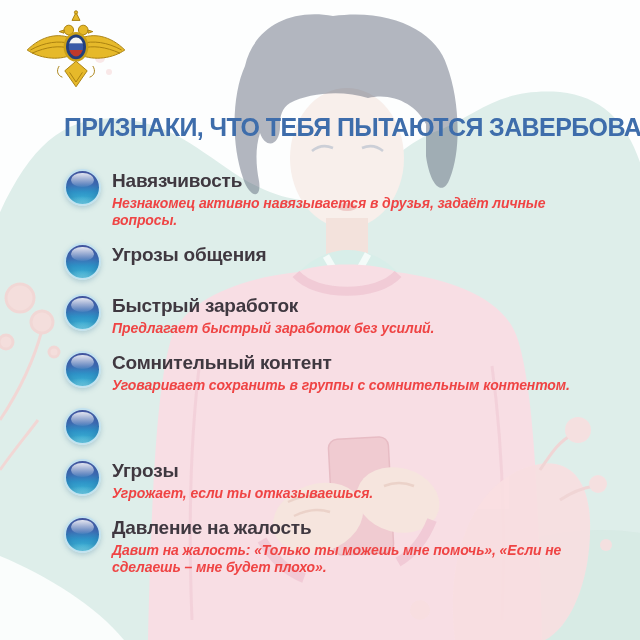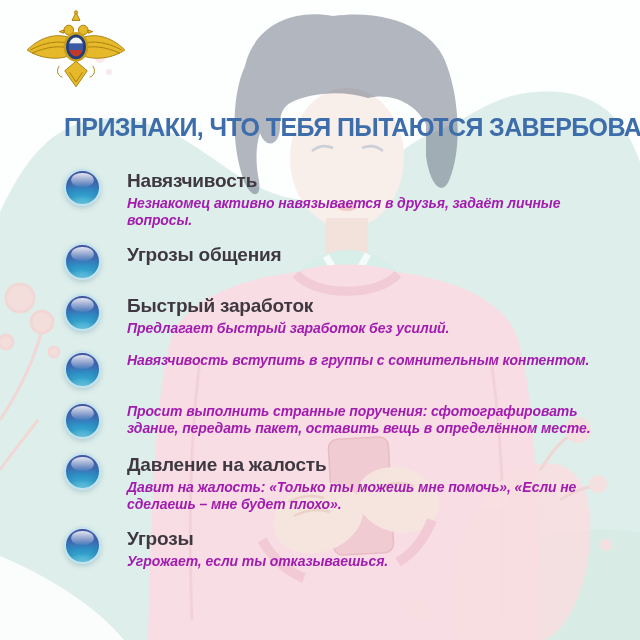--- a/index.html
+++ b/index.html
@@ -4,35 +4,35 @@
 <style>
   html,body{margin:0;padding:0;}
   body{width:640px;height:640px;overflow:hidden;background:#fdfefe;
        font-family:"Liberation Sans", sans-serif;}
   .poster{position:relative;width:640px;height:640px;overflow:hidden;}
   .bg{position:absolute;inset:0;z-index:0;}
   .emblem{position:absolute;left:24px;top:8px;width:104px;height:84px;z-index:2;}
   .content{position:absolute;left:64px;top:112px;width:546px;z-index:3;}
   .title{font-size:25px;font-weight:bold;letter-spacing:-0.6px;color:#3e6dab;
          white-space:nowrap;line-height:30px;margin:0 0 27px 0;}
-  .item{display:flex;gap:26px;margin-bottom:14px;align-items:flex-start;}
+  .item{display:flex;gap:11px;margin-bottom:14px;align-items:flex-start;}
   .bullet{position:relative;width:33px;height:33px;flex:0 0 33px;border-radius:50%;
     background:
       radial-gradient(ellipse 120% 55% at 50% 112%, rgba(150,235,250,.95), rgba(150,235,250,0) 65%),
       linear-gradient(180deg,#45559f 0%,#3e6cb3 40%,#2e92c7 63%,#45c4de 100%);
     border:2px solid #c3e2ef;
     box-shadow:0 2px 5px rgba(90,140,170,.35), inset 0 -3px 6px rgba(20,60,120,.25);}
   .bullet::before{content:"";position:absolute;left:15%;top:6%;width:70%;height:44%;
     border-radius:50%;
     background:linear-gradient(180deg, rgba(255,255,255,.85), rgba(255,255,255,.05));}
   .item-text{padding-top:1px;}
   .item-text h2{margin:0 0 3px 0;font-size:19px;line-height:22px;font-weight:bold;
     color:#3f3840;letter-spacing:-0.2px;}
   .item-text p{margin:0;font-size:14px;line-height:17px;font-weight:bold;
-    font-style:italic;color:#a21caf;max-width:505px;letter-spacing:-0.1px;}
+    font-style:italic;color:#ef4444;max-width:505px;letter-spacing:-0.1px;}
 </style>
 </head>
 <body>
 
 <div class="poster">
 
   <svg class="bg" viewBox="0 0 640 640" aria-hidden="true">
 
     <path d="M-20 262 C20 150 60 110 130 120 C200 130 230 190 300 200
              C370 208 380 150 440 130 C480 112 500 88 560 92
@@ -164,40 +164,40 @@
       <span class="bullet"></span>
       <div class="item-text">
         <h2>Быстрый заработок</h2>
         <p>Предлагает быстрый заработок без усилий.</p>
       </div>
     </div>
 
     <div class="item">
       <span class="bullet"></span>
       <div class="item-text">
-        <p>Навязчивость вступить в группы с сомнительным контентом.</p>
-      </div>
-    </div>
-
-    <div class="item">
-      <span class="bullet"></span>
-      <div class="item-text">
-        <p>Просит выполнить странные поручения: сфотографировать здание, передать пакет, оставить вещь в определённом месте.</p>
+        <h2>Сомнительный контент</h2>
+        <p>Уговаривает сохранить в группы с сомнительным контентом.</p>
+      </div>
+    </div>
+
+    <div class="item">
+      <span class="bullet"></span>
+      <div class="item-text">
+      </div>
+    </div>
+
+    <div class="item">
+      <span class="bullet"></span>
+      <div class="item-text">
+        <h2>Угрозы</h2>
+        <p>Угрожает, если ты отказываешься.</p>
       </div>
     </div>
 
     <div class="item">
       <span class="bullet"></span>
       <div class="item-text">
         <h2>Давление на жалость</h2>
         <p>Давит на жалость: «Только ты можешь мне помочь», «Если не сделаешь – мне будет плохо».</p>
       </div>
     </div>
-
-    <div class="item">
-      <span class="bullet"></span>
-      <div class="item-text">
-        <h2>Угрозы</h2>
-        <p>Угрожает, если ты отказываешься.</p>
-      </div>
-    </div>
   </div>
 </div>
 
 </body></html>

